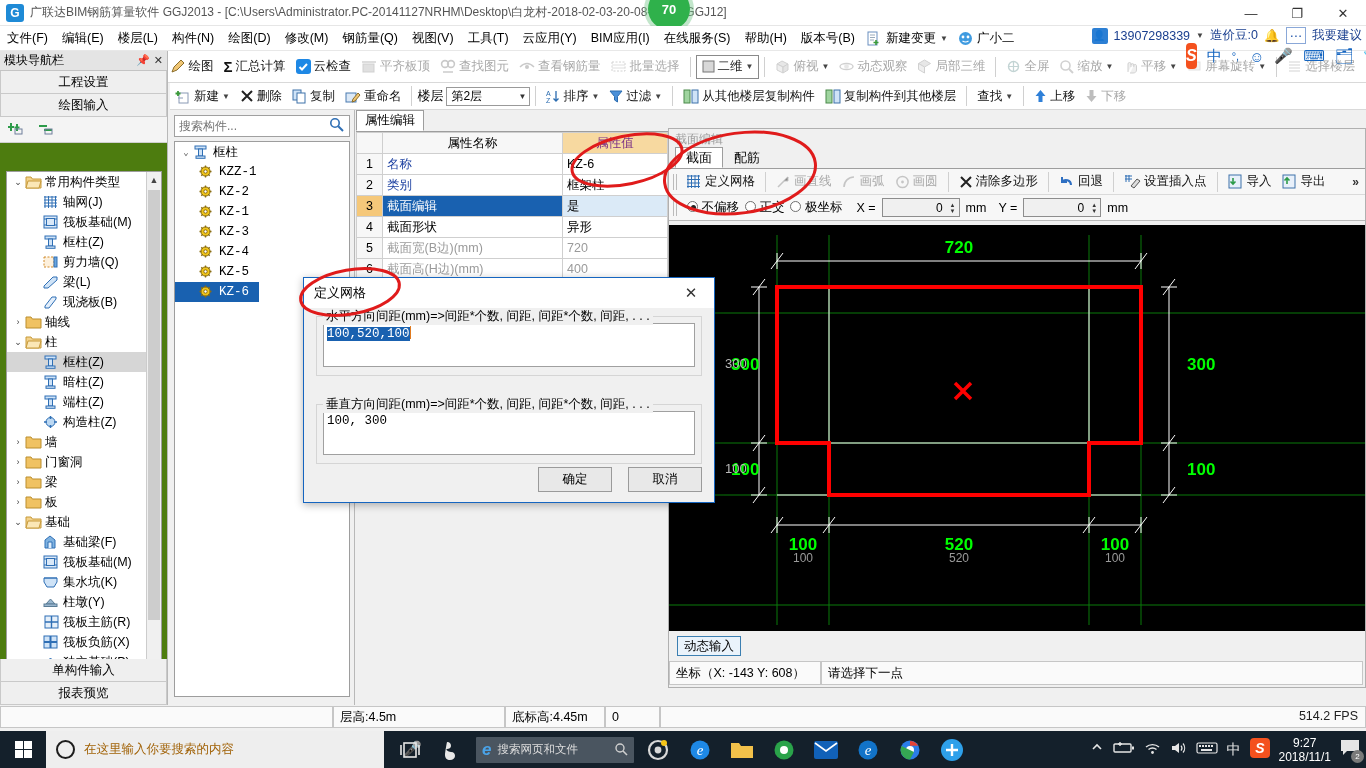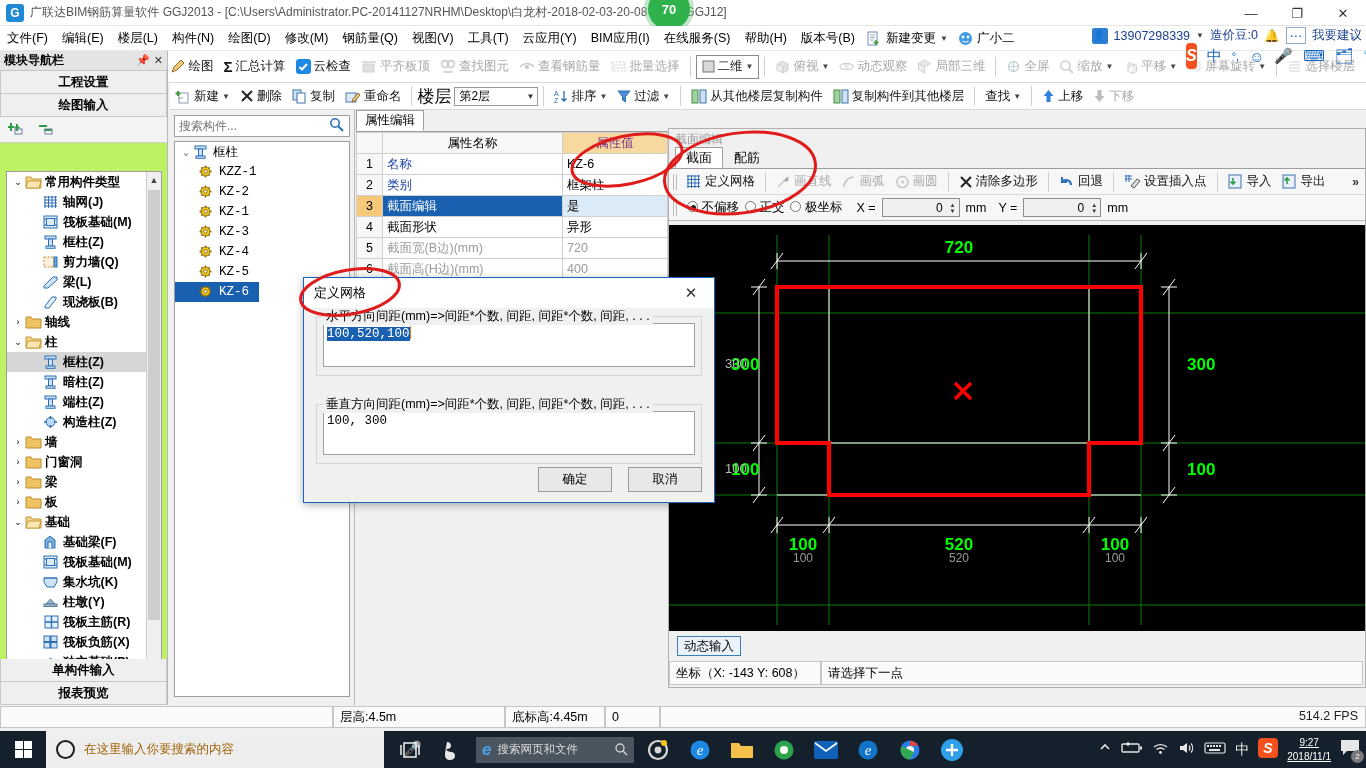--- a/index.html
+++ b/index.html
@@ -53,21 +53,21 @@
   
   .toolbar2 { position:absolute; left:170px; top:83px; width:1196px; height:27px;
     background:#fff; border-bottom:1px solid #d9d9d9; display:flex; align-items:center; }
   .floor-combo { display:inline-flex; align-items:center; border:1px solid #9a9a9a;
     background:#fff; height:19px; width:84px; margin-left:3px; font-size:12px; padding-left:4px;
     justify-content:space-between; }
   .floor-combo span.cv { font-size:8px; padding-right:3px; color:#333; }
 
   
   .leftpanel { position:absolute; left:0; top:51px; width:168px; height:654px;
-    background:#bef264; border-right:1px solid #b8b8b8;font-weight:bold; }
+    background:#4d7c0f; border-right:1px solid #b8b8b8; }
   .lp-header { height:20px; background:#e4e4e4; border-bottom:1px solid #c4c4c4;
     display:flex; align-items:center; padding:0 4px; font-size:12px; justify-content:space-between;}
   .lp-hdr-btns { display:flex; gap:4px; color:#333; font-size:11px; }
   .lp-tab { height:23px; background:#efefef; border:1px solid #c9c9c9; border-top:none;
     display:flex; align-items:center; justify-content:center; font-size:12.5px; }
   .lp-tools { height:26px; background:#f4f4f4; border-bottom:1px solid #cfcfcf;
     display:flex; align-items:center; gap:10px; padding-left:8px; }
   .tree { position:absolute; left:6px; top:120px; width:156px; height:530px;
     background:#fff; border:1px solid #9d9d9d; overflow:hidden; }
   .tnode { display:flex; align-items:center; height:20px; font-size:12.5px; white-space:nowrap; }
@@ -164,21 +164,21 @@
     display:flex; align-items:center; gap:9px; padding-left:10px; }
   .tb-circle { width:19px; height:19px; border:2px solid #1d1d1d; border-radius:50%; }
   .tb-searchtext { font-size:12.5px; color:#a16207; }
   .tb-mic { position:absolute; left:357px; top:9px; color:#333; font-size:15px; }
   .tb-icons { position:absolute; left:392px; top:0; height:37px; display:flex; align-items:center; gap:6px; }
   .tb-ic { width:36px; height:37px; display:flex; align-items:center; justify-content:center; }
   .edge-search { width:158px; height:26px; background:#4a5560; display:flex; align-items:center;
     gap:6px; padding:0 6px; color:#dcdcdc; font-size:11.5px; border-radius:1px; }
   .tray { position:absolute; right:0; top:0; height:37px; display:flex; align-items:center;
     gap:9px; padding-right:6px; color:#e8e8e8; font-size:13px; }
-  .tray-clock { text-align:center; font-size:10px; line-height:14px; color:#fff;text-decoration:underline; }
+  .tray-clock { text-align:center; font-size:12px; line-height:14px; color:#fff; }
   .tray-badge { position:relative; }
   .tray-badge .b { position:absolute; right:-4px; bottom:-3px; width:13px; height:13px;
     border-radius:50%; background:#7a7a7a; color:#fff; font-size:8px; text-align:center;
     line-height:13px; }
 
   
   .dlg { position:absolute; left:303px; top:277px; width:412px; height:226px;
     background:#f0f0f0; border:1px solid #1565c0; box-shadow:0 2px 8px rgba(0,0,0,.3); }
   .dlg-title { height:30px; background:#fff; display:flex; align-items:center;
     justify-content:space-between; padding:0 6px 0 10px; font-size:13px; }
@@ -457,21 +457,21 @@
       <span>复制</span>
     </div>
     <div class="tool-btn">
       <svg width="16" height="15" viewBox="0 0 16 15">
           <rect x="1" y="4" width="10" height="9" fill="#dbe8f6" stroke="#4a7ab0"></rect>
           <path d="M8 10l5-6 2 2-5 6-3 1z" fill="#f0c674" stroke="#8a6d2b"></path>
         </svg>
       <span>重命名</span>
     </div>
     <div class="vsep"></div>
-    <span style="font-size:17px">楼层</span>
+    <span style="font-size:13px">楼层</span>
     <div class="floor-combo">
       <span>第2层</span>
       <span class="cv">▼</span>
     </div>
     <div class="vsep"></div>
     <div class="tool-btn">
       <svg width="14" height="15" viewBox="0 0 14 15">
           <text x="0" y="7" font-size="7" fill="#2b6cb0">A</text>
           <text x="0" y="14" font-size="7" fill="#2b6cb0">Z</text>
           <path d="M10 2v10M7.5 9.5L10 12l2.5-2.5" stroke="#2b6cb0" stroke-width="1.3" fill="none"></path>

